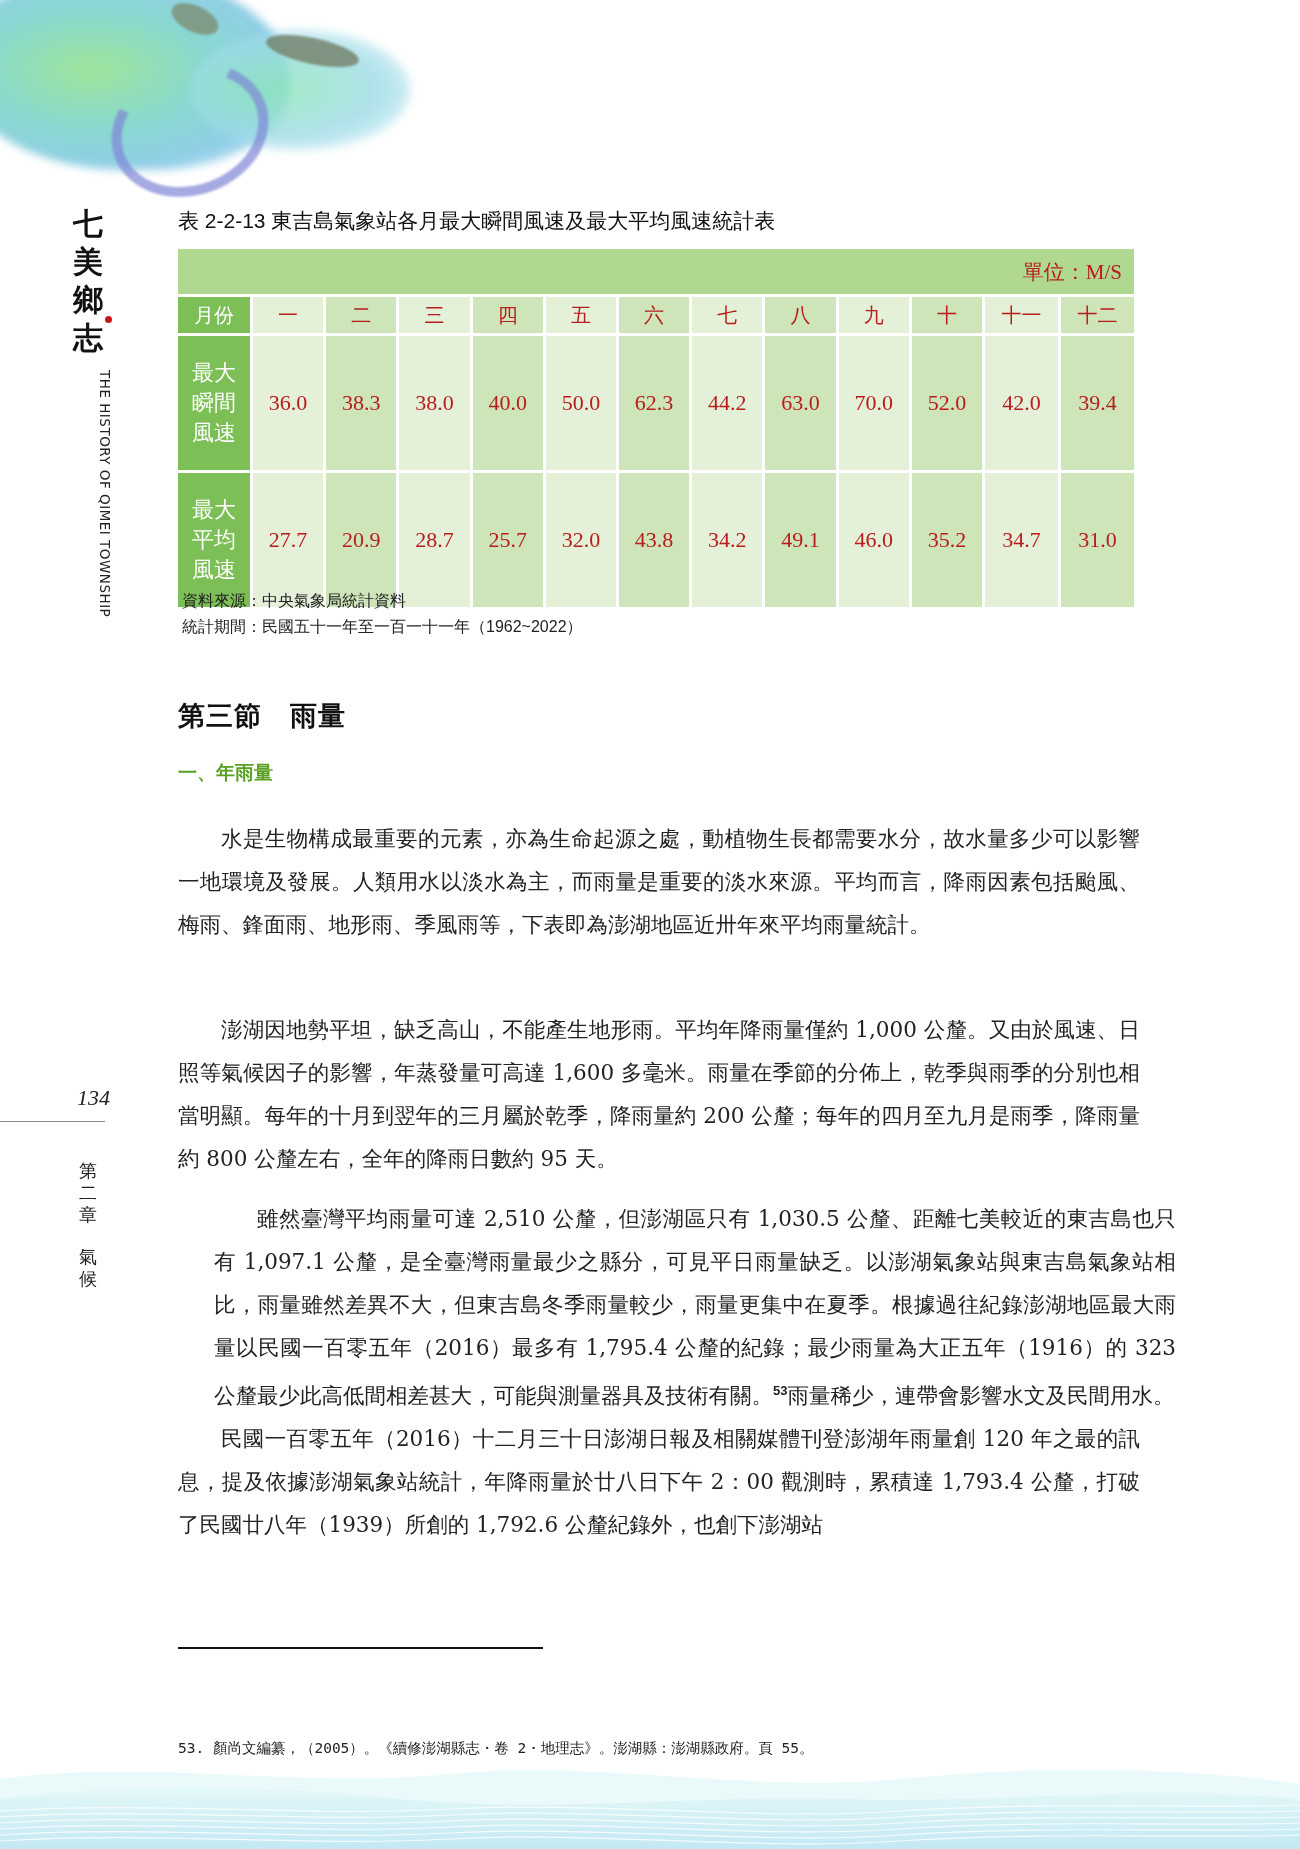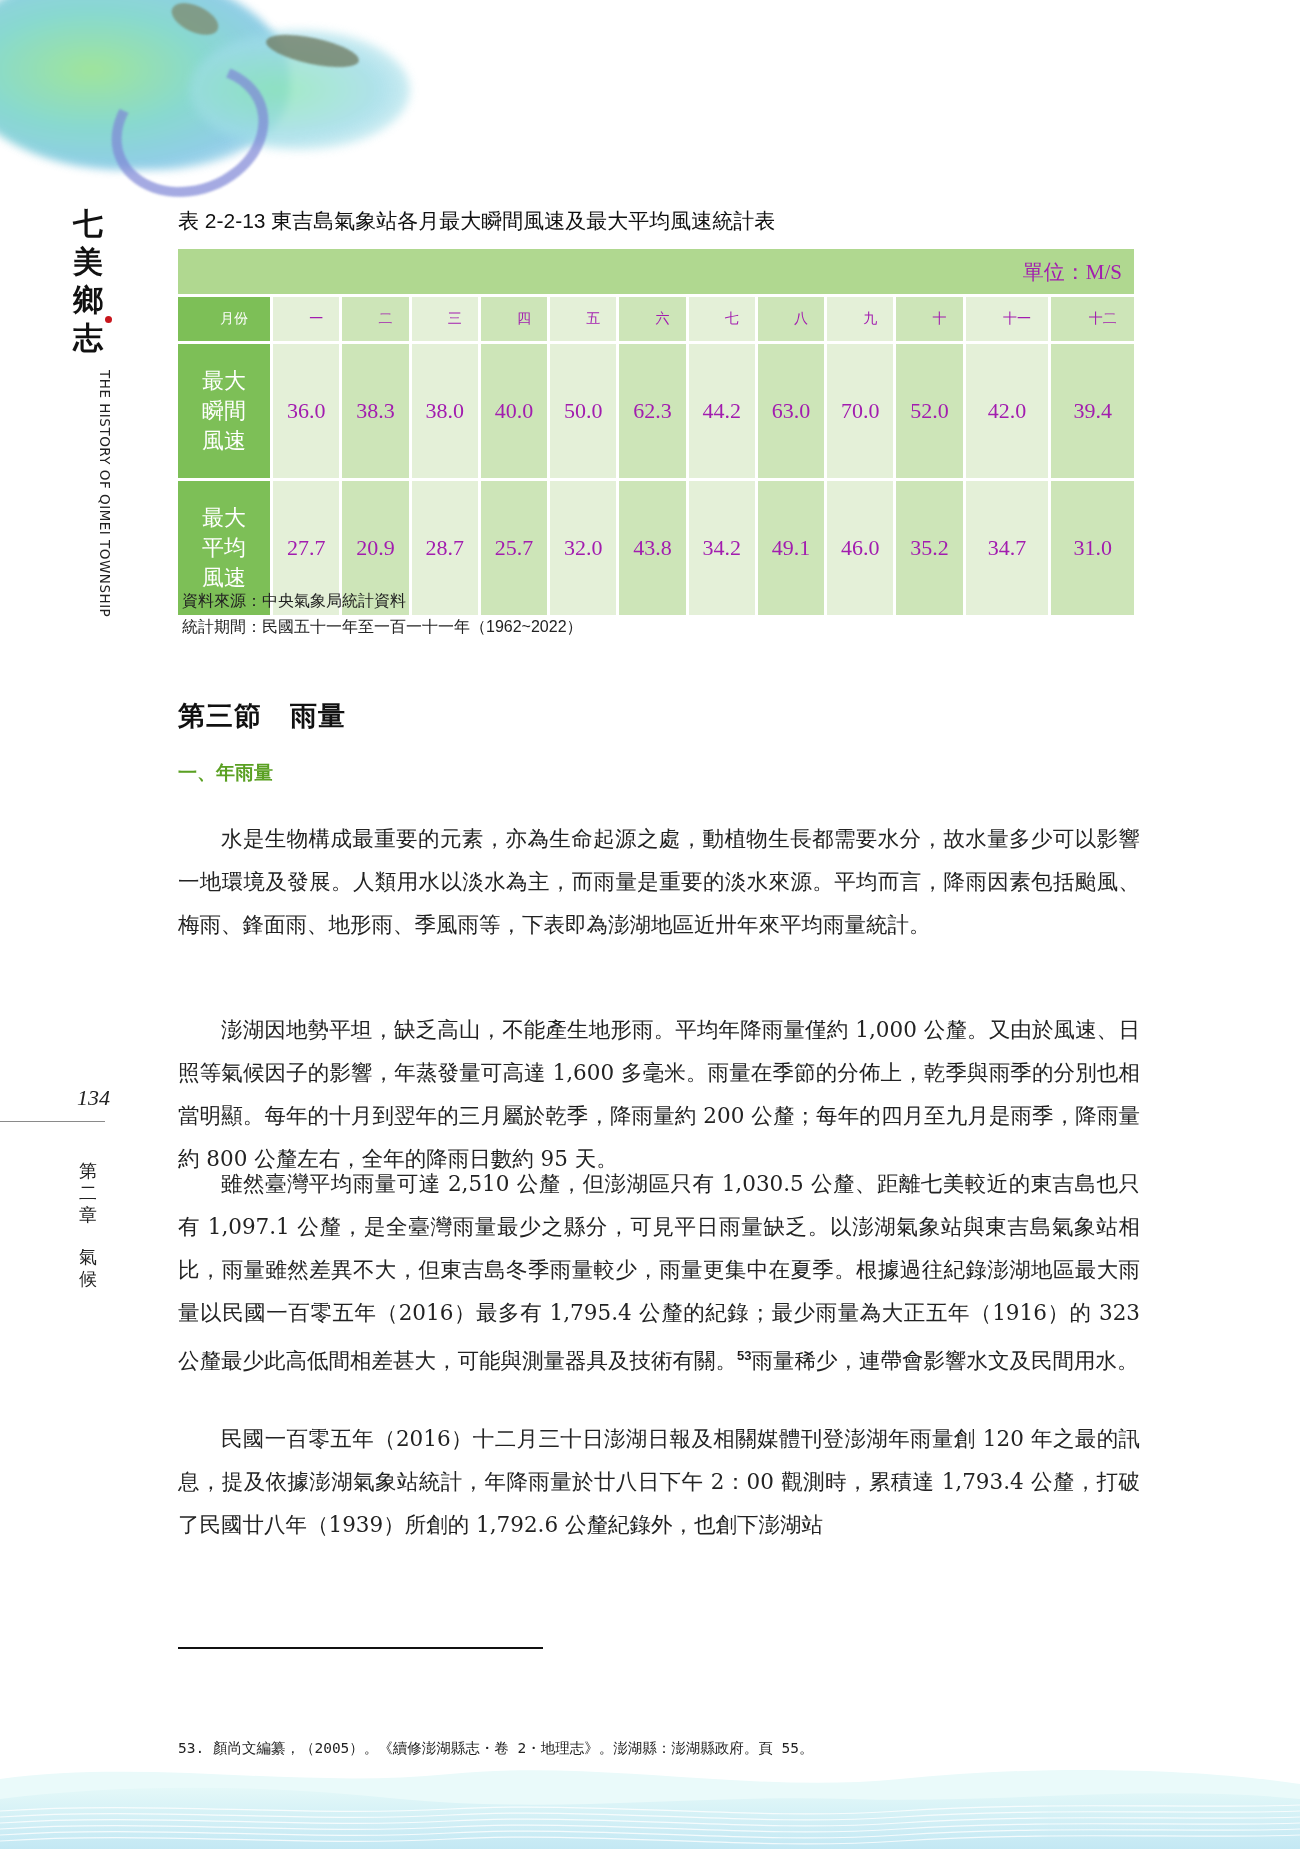--- a/index.html
+++ b/index.html
@@ -76,28 +76,28 @@
       position: absolute; left: 0; top: 207px;
       font-family: "Liberation Sans", sans-serif; font-size: 21px; color:#111;
       white-space: nowrap;
     }
     .wind-table {
       position: absolute; left: 0; top: 246px; width: 962px;
       border-collapse: separate; border-spacing: 3px 3px; margin-left:-3px;
       font-family: "Liberation Serif", serif;
     }
     .wind-table td {
-      text-align: center; vertical-align: middle; font-size: 22px; color:#a21caf;
+      text-align: center; vertical-align: middle; font-size: 22px; color:#b91c1c;
       padding: 0;
     }
     .unit-row td {
       background: #b0d890; height: 45px; text-align: right; padding-right: 12px;
       font-size: 21px;
     }
-    .head-row td { height: 44px; font-size: 14px; padding-left: 20px; }
+    .head-row td { height: 36px; font-size: 20px; }
     .row-label {
       background: #7dbf57 !important; color: #ffffff !important;
       width: 72px; font-size: 22px; line-height: 30px;
     }
     .c-light { background: #e4f0d8; }
     .c-dark  { background: #cde5b8; }
     .data-row td { height: 134px; }
 
     .table-source {
       position: absolute; left: 4px; top: 588px;
@@ -115,21 +115,21 @@
       font-family: "DejaVu Sans", sans-serif; font-size: 19px; color:#5aa022;
       white-space: nowrap; font-weight: bold;
     }
     .para {
       position: absolute; left: 0; width: 962px;
       font-family: "DejaVu Serif", serif; font-size: 21.5px; line-height: 43px;
       color: #222; text-align: justify; text-indent: 2em; margin: 0;
     }
     .p1 { top: 817px; }
     .p2 { top: 1008px; }
-    .p3 { top: 1162px; }
+    .p3 { top: 1197px; margin-left: 36px; }
     .p4 { top: 1417px; }
     .para sup { font-family: "Liberation Sans", sans-serif; font-size: 13px; font-weight: bold; vertical-align: 8px; }
 
     .footnote-rule {
       position:absolute; left:0; top:1647px; width:365px; border-top: 2px solid #111;
     }
     .footnote {
       position:absolute; left:0; top:1739px;
       font-family: "DejaVu Sans Mono", monospace; font-size: 14.5px; color:#222; white-space: nowrap;
     }

